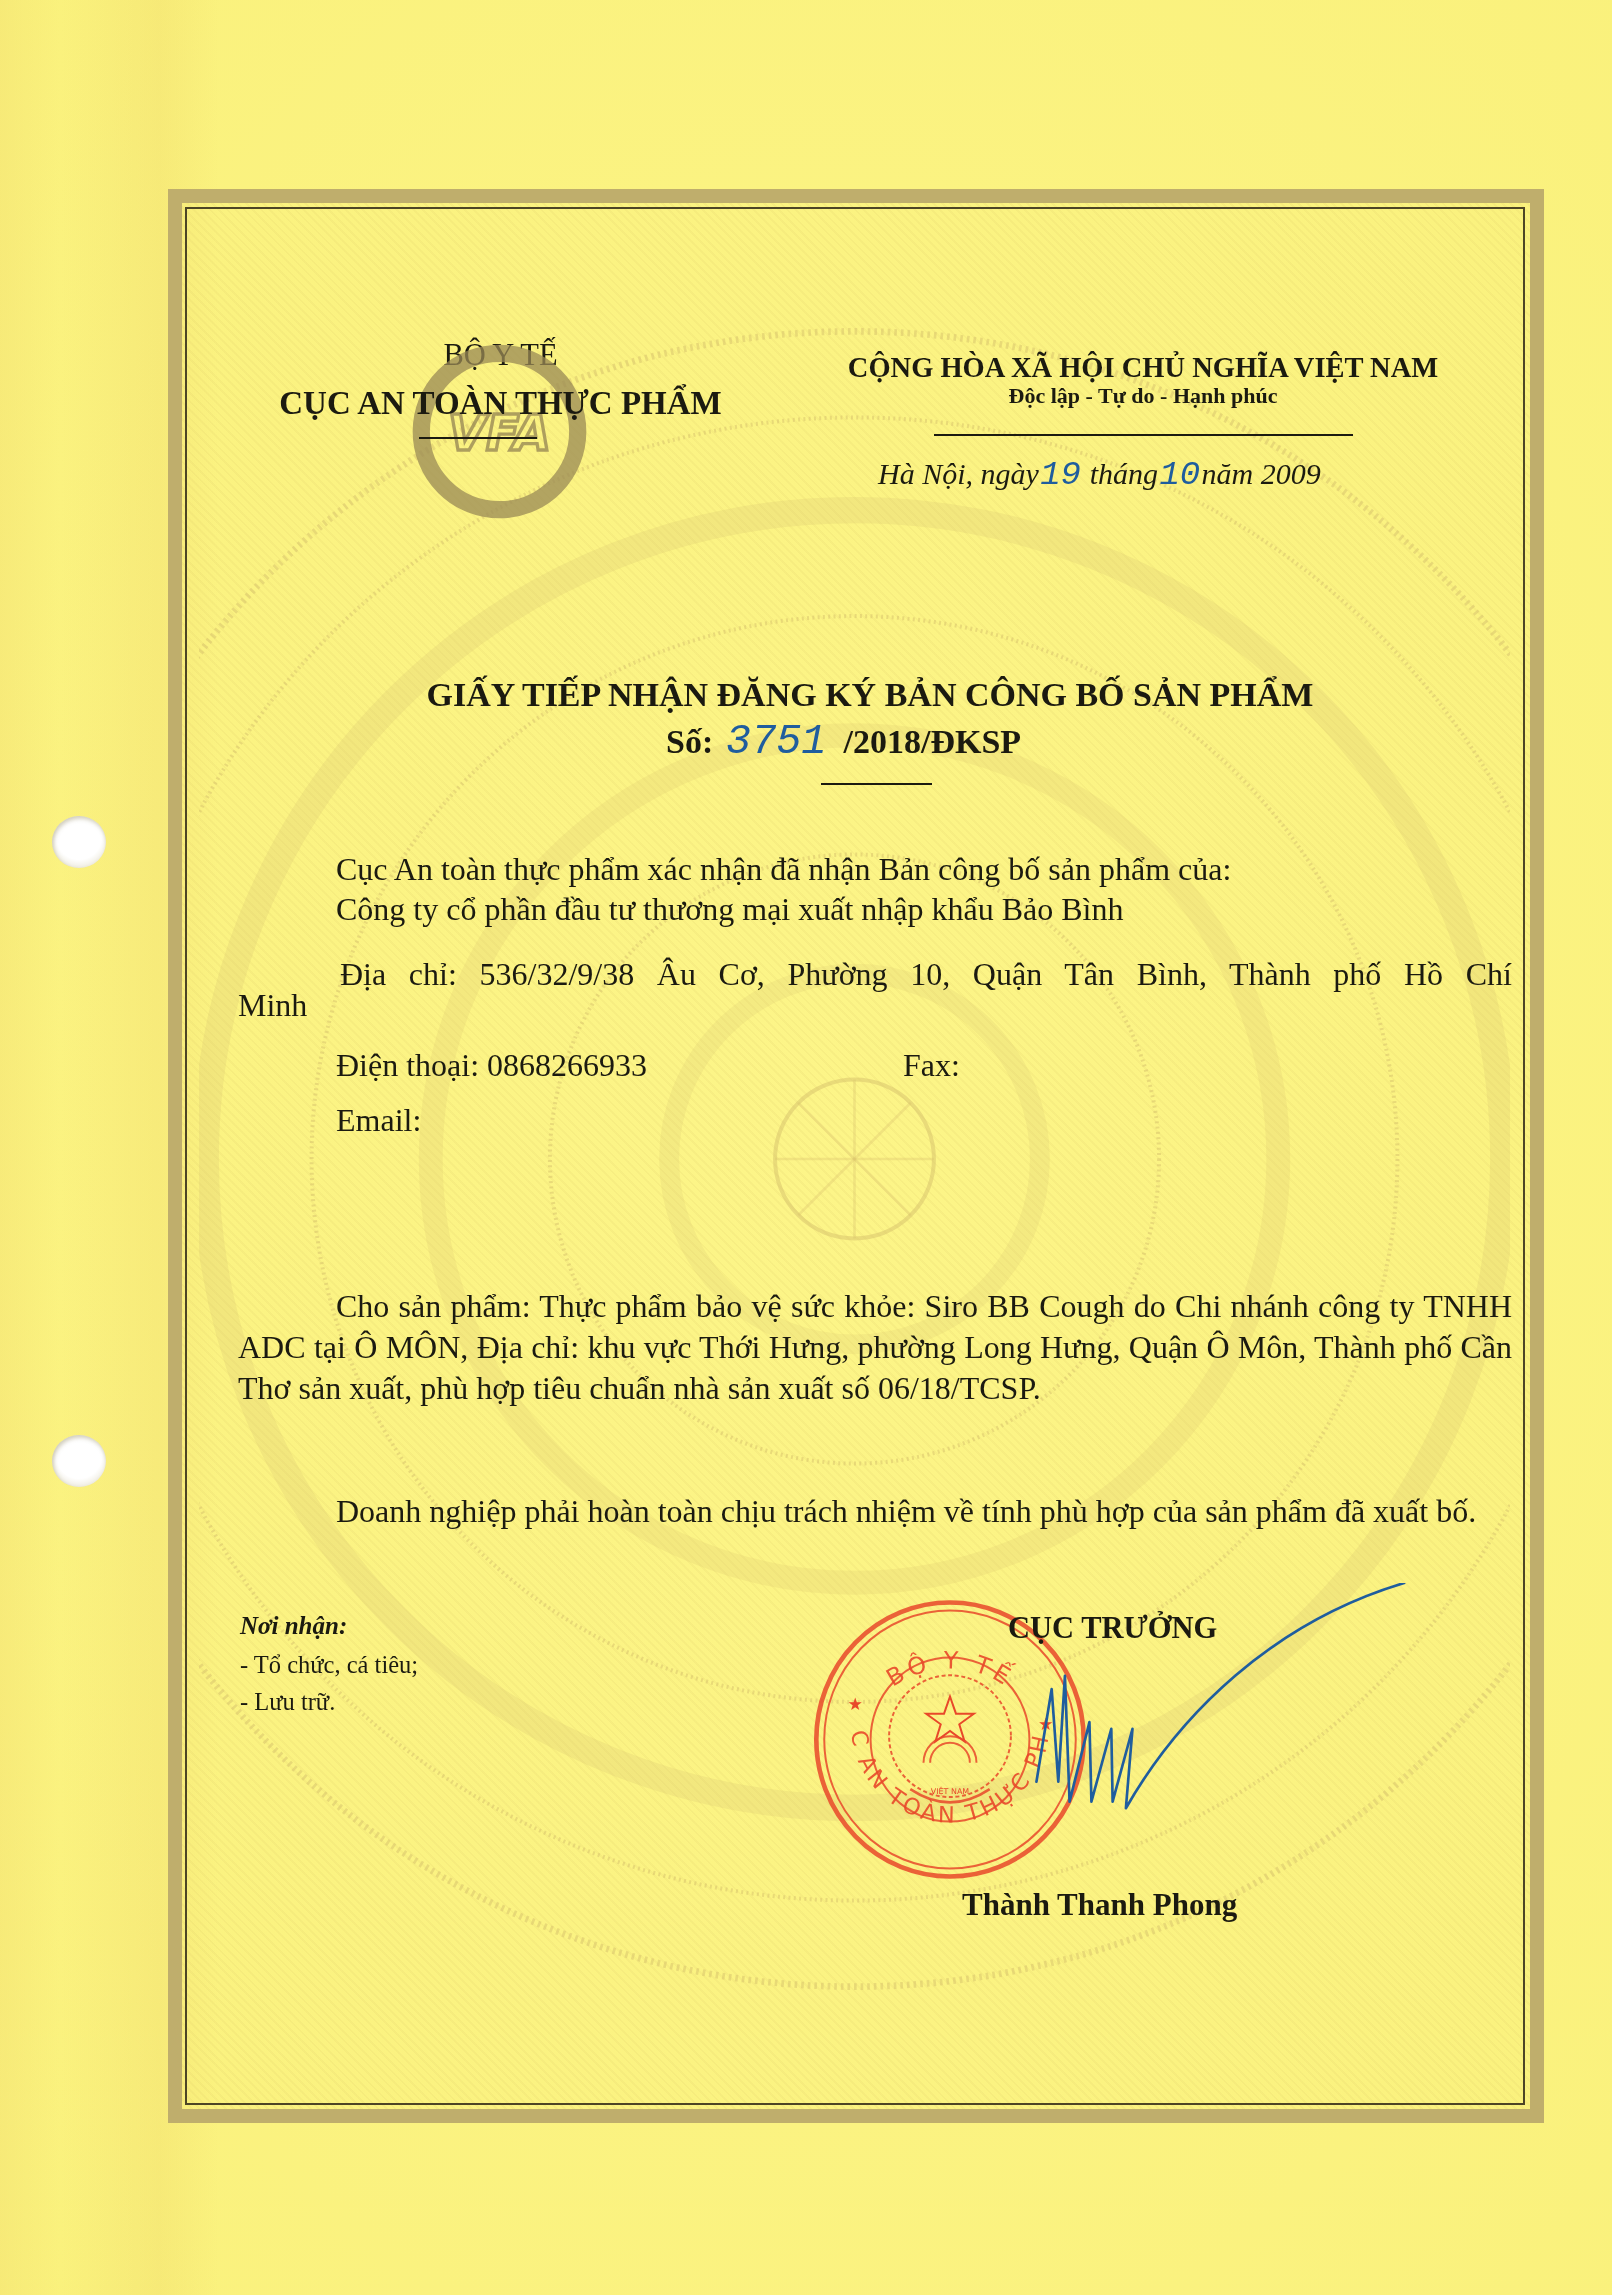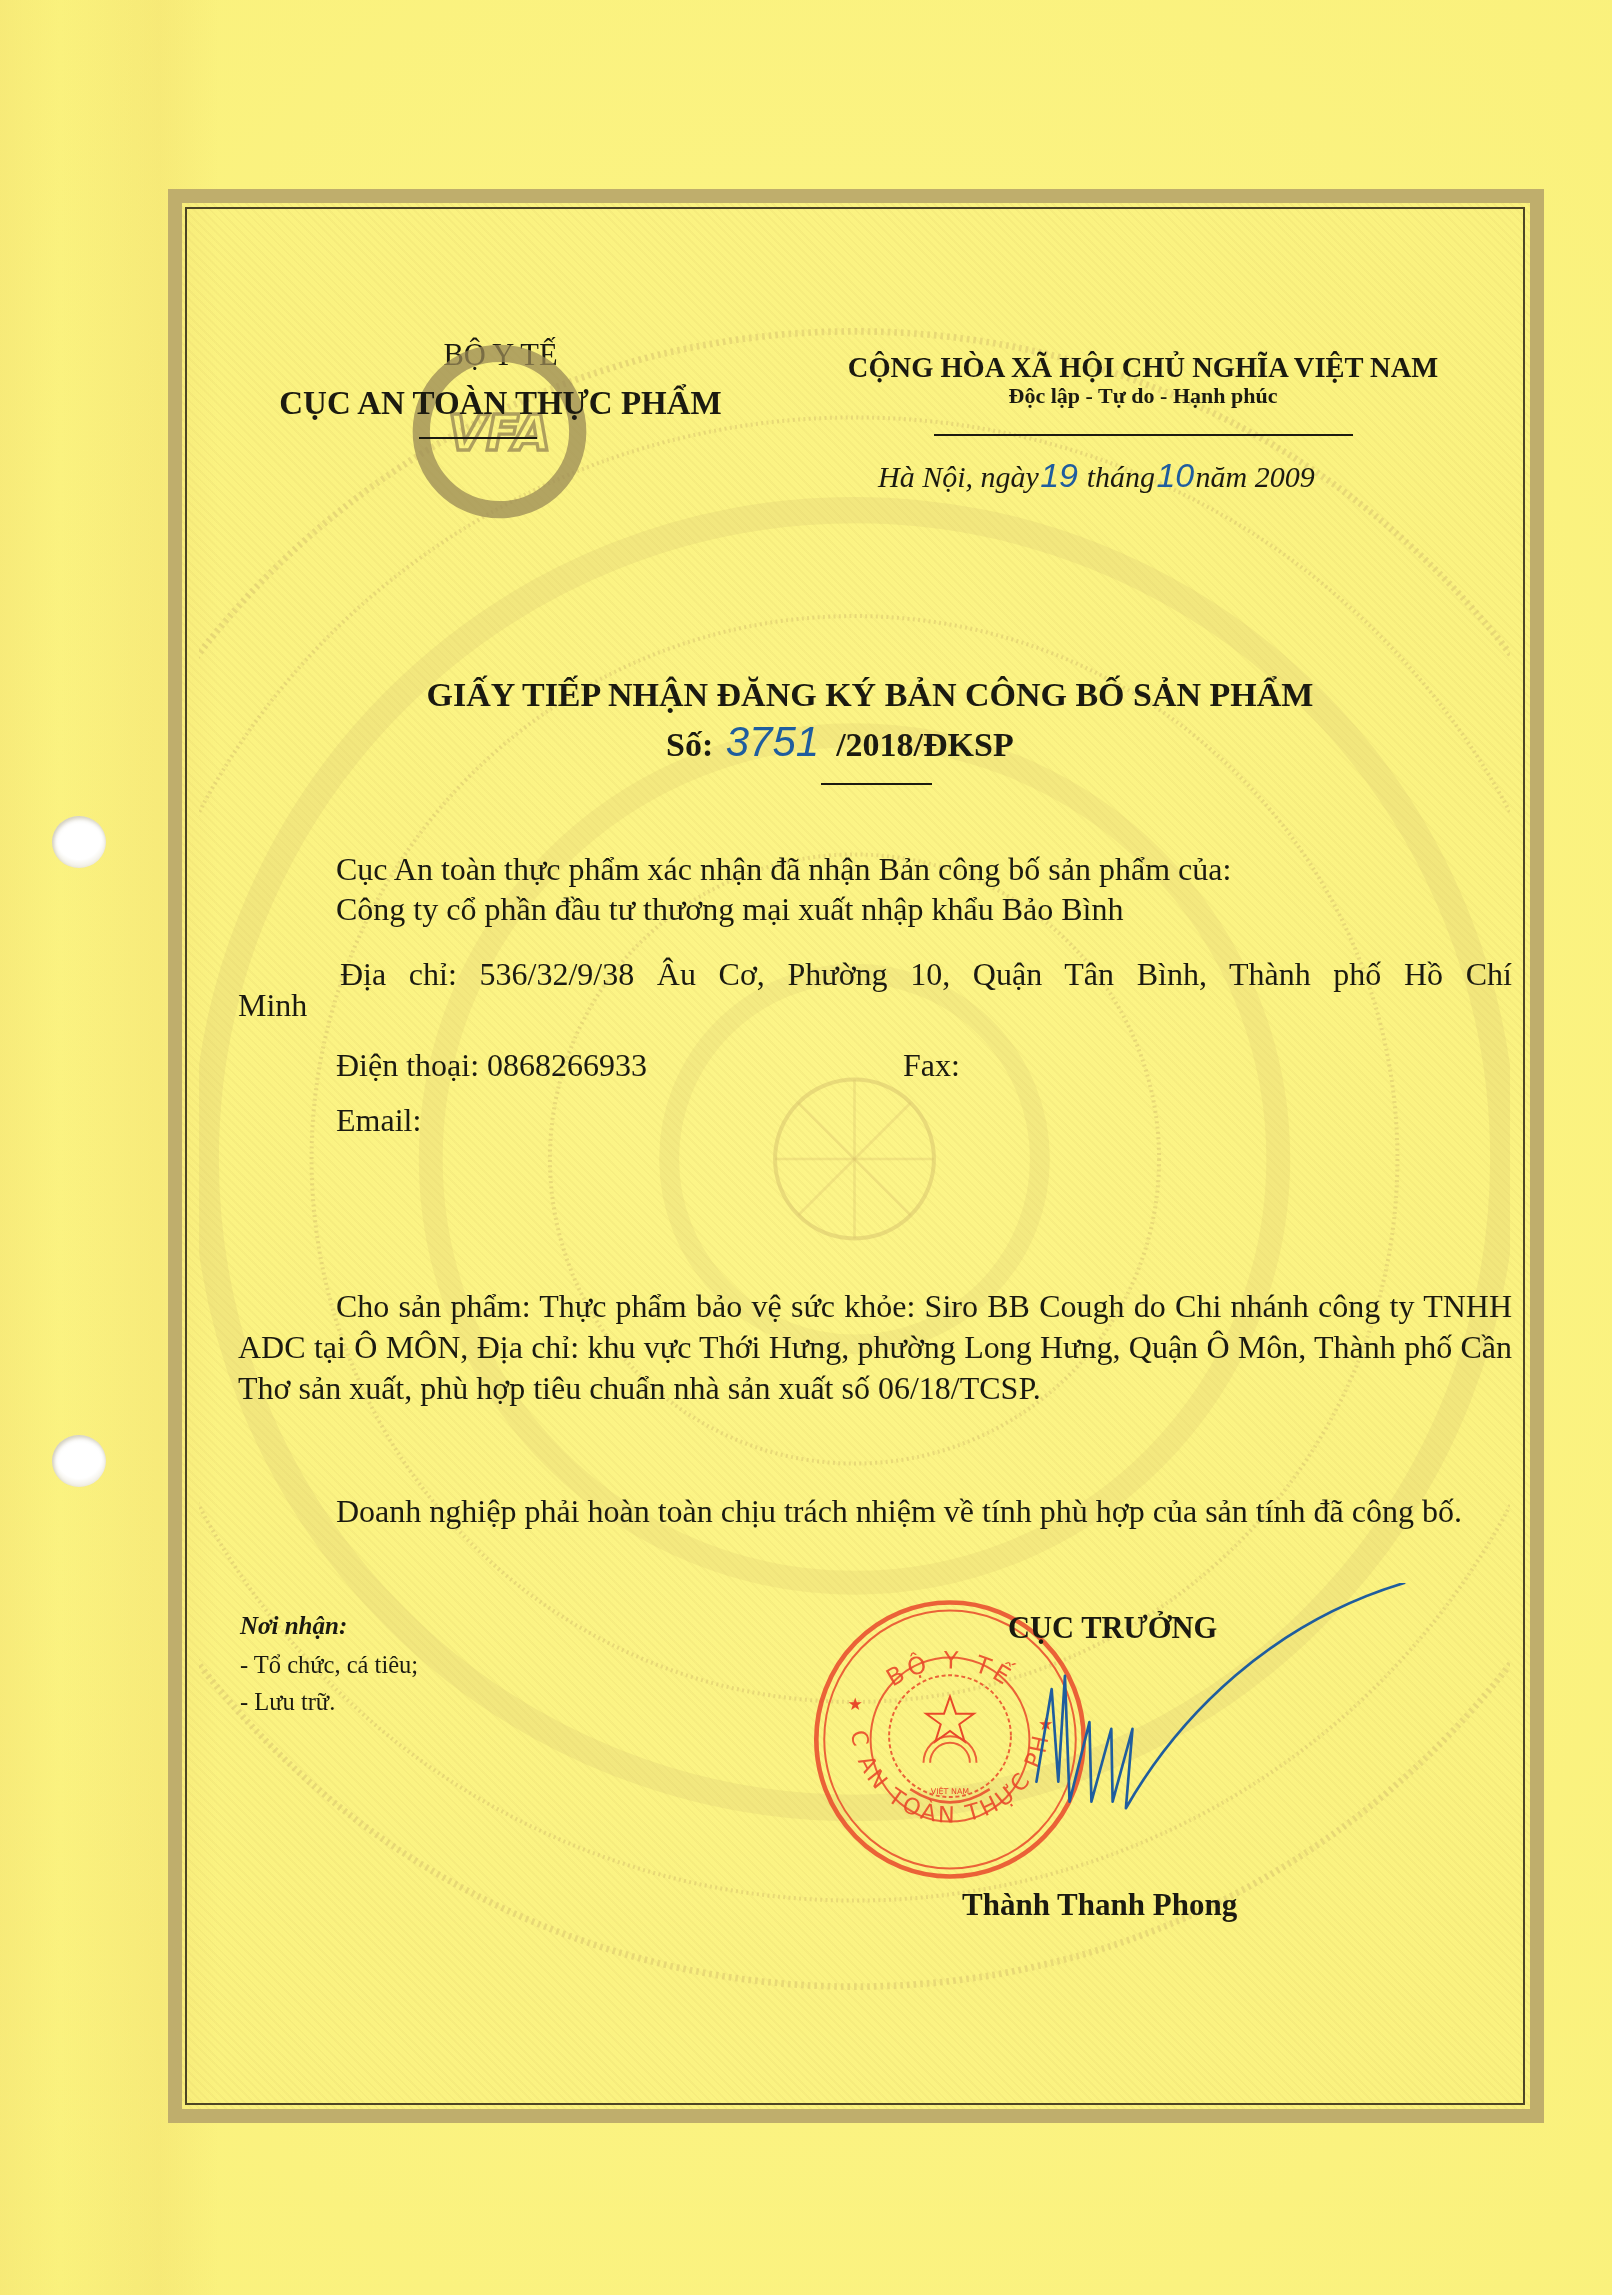--- a/index.html
+++ b/index.html
@@ -34,21 +34,21 @@
     position: absolute; left: 199px; top: 225px; width: 1311px; height: 1868px;
     pointer-events: none;
   }
   .t { position: absolute; white-space: nowrap; line-height: 1; }
   .hdr-left { position: absolute; left: 219px; width: 563px; text-align: center; }
   .hdr-right { position: absolute; left: 782px; width: 722px; text-align: center; }
   .bold { font-weight: bold; }
   .italic { font-style: italic; }
   .rule { position: absolute; height: 2px; background: #1b1a10; }
   .hand {
-    font-family: Liberation Sans, sans-serif; font-style: italic;
+    font-family: Liberation Mono, monospace; font-style: italic;
     color: #1f5d9e; font-weight: normal;
   }
   .body-text { font-size: 32px; }
   .para {
     position: absolute; left: 238px; width: 1274px;
     font-size: 32px; line-height: 41px; text-align: justify;
     text-indent: 98px;
   }
   .stamp { position: absolute; left: 811px; top: 1597px; width: 278px; height: 285px; }
   .signature { position: absolute; left: 1033px; top: 1583px; width: 411px; height: 318px; }
@@ -116,21 +116,21 @@
 
 <div class="t body-text" style="left:336px; top:853px;">Cục An toàn thực phẩm xác nhận đã nhận Bản công bố sản phẩm của:</div>
 <div class="t body-text" style="left:336px; top:893px;">Công ty cổ phần đầu tư thương mại xuất nhập khẩu Bảo Bình</div>
 <div class="t body-text" style="left:340px; top:958px; width:1172px; text-align:justify; text-align-last:justify;">Địa chỉ: 536/32/9/38 Âu Cơ, Phường 10, Quận Tân Bình, Thành phố Hồ Chí</div>
 <div class="t body-text" style="left:238px; top:989px;">Minh</div>
 <div class="t body-text" style="left:336px; top:1049px;">Điện thoại: 0868266933</div>
 <div class="t body-text" style="left:903px; top:1049px;">Fax:</div>
 <div class="t body-text" style="left:336px; top:1104px;">Email:</div>
 
 <div class="para" style="top:1286px;">Cho sản phẩm: Thực phẩm bảo vệ sức khỏe: Siro BB Cough do Chi nhánh công ty TNHH ADC tại Ô MÔN, Địa chỉ: khu vực Thới Hưng, phường Long Hưng, Quận Ô Môn, Thành phố Cần Thơ sản xuất, phù hợp tiêu chuẩn nhà sản xuất số 06/18/TCSP.</div>
-<div class="para" style="top:1491px;">Doanh nghiệp phải hoàn toàn chịu trách nhiệm về tính phù hợp của sản tính đã công bố.</div>
+<div class="para" style="top:1491px;">Doanh nghiệp phải hoàn toàn chịu trách nhiệm về tính phù hợp của sản phẩm đã xuất bố.</div>
 
 <div class="t bold italic" style="left:240px; top:1613px; font-size:25px;">Nơi nhận:</div>
 <div class="t" style="left:240px; top:1653px; font-size:24.5px;">- Tổ chức, cá tiêu;</div>
 <div class="t" style="left:240px; top:1690px; font-size:24.5px;">- Lưu trữ.</div>
 
 <svg class="stamp" viewBox="0 0 420 430">
   <defs>
     <path id="arcTop" d="M 70 215 A 145 145 0 0 1 350 215"></path>
     <path id="arcBot" d="M 62 215 A 150 150 0 0 0 358 215"></path>
   </defs>

